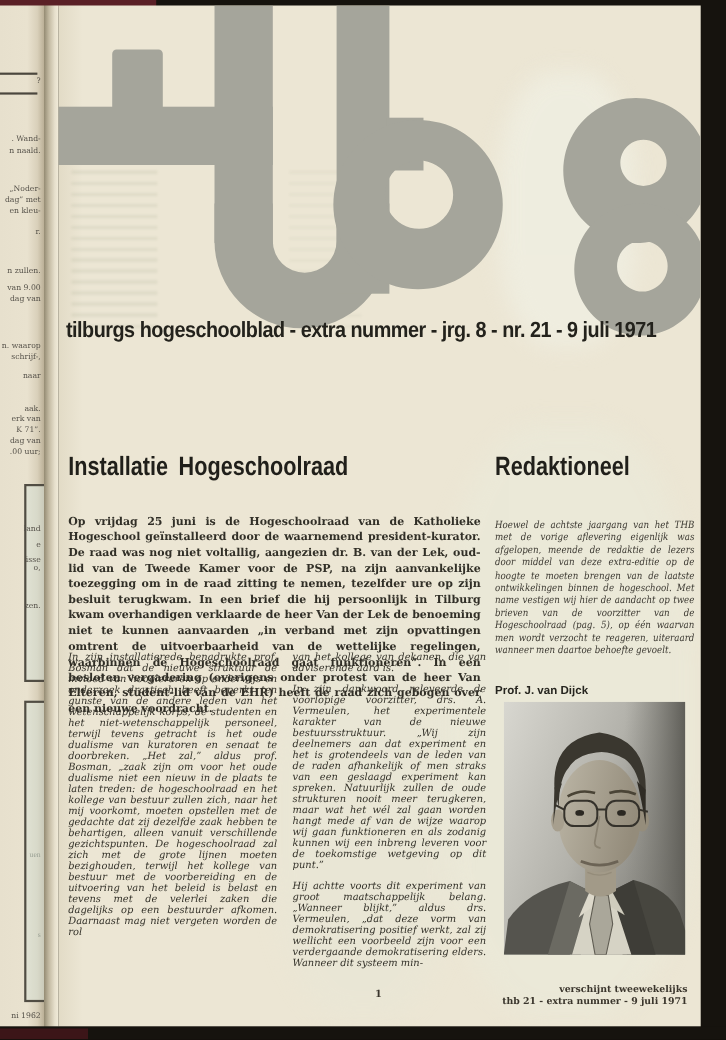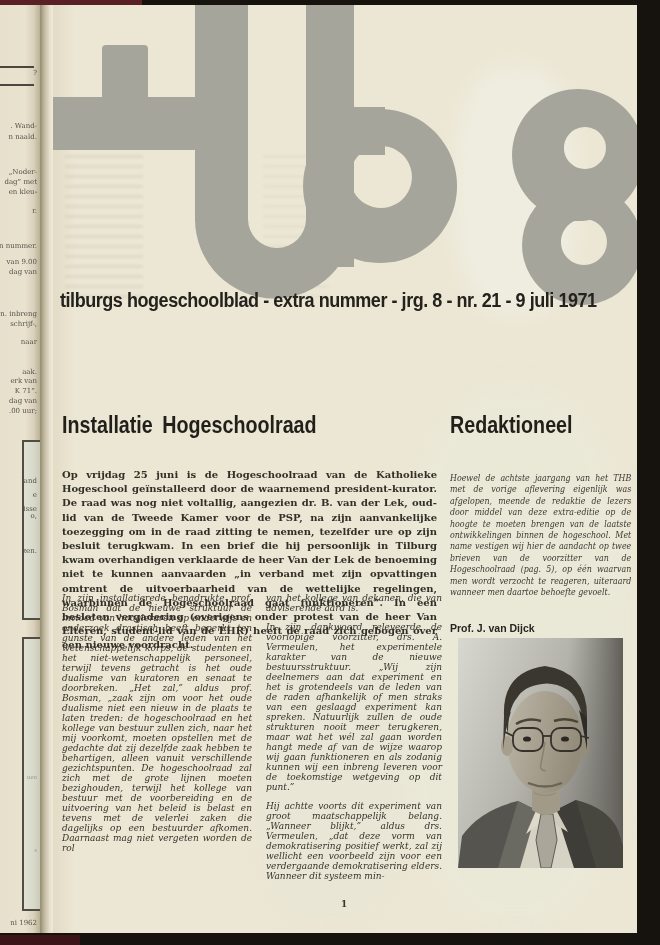--- a/index.html
+++ b/index.html
@@ -73,24 +73,24 @@
   <div class="left-sliver">
     <div class="edge-rule" style="top:61px"></div>
     <span class="frag" style="top:64px">?</span>
     <div class="edge-rule" style="top:79px"></div>
     <span class="frag" style="top:117px">. Wand-</span>
     <span class="frag" style="top:128px">n naald.</span>
     <span class="frag" style="top:163px">„Noder-</span>
     <span class="frag" style="top:173px">dag” met</span>
     <span class="frag" style="top:183px">en kleu-</span>
     <span class="frag" style="top:202px">r.</span>
-    <span class="frag" style="top:237px">n nummer.</span>
+    <span class="frag" style="top:237px">n zullen.</span>
     <span class="frag" style="top:253px">van 9.00</span>
     <span class="frag" style="top:263px">dag van</span>
-    <span class="frag" style="top:305px">n. inbreng</span>
+    <span class="frag" style="top:305px">n. waarop</span>
     <span class="frag" style="top:315px">schrijf-,</span>
     <span class="frag" style="top:333px">naar</span>
     <span class="frag" style="top:363px">aak.</span>
     <span class="frag" style="top:372px">erk van</span>
     <span class="frag" style="top:382px">K 71”.</span>
     <span class="frag" style="top:392px">dag van</span>
     <span class="frag" style="top:402px">.00 uur;</span>
     <div class="edge-box" style="top:435px;height:176px"></div>
     <span class="frag" style="top:486px">e</span>
     <span class="frag" style="top:472px">land</span>
@@ -207,14 +207,18 @@
 
       <ellipse cx="69" cy="101" rx="4" ry="2.6" fill="#2b2822"></ellipse>
       <ellipse cx="107" cy="101" rx="4" ry="2.6" fill="#2b2822"></ellipse>
 
       <path d="M87,104 L83,126 q-2,6 5,7" stroke="#8a8271" stroke-width="1.6" fill="none"></path>
       <path d="M70,145 q17,7 34,0" stroke="#6b6355" stroke-width="2.4" fill="none"></path>
       <path d="M76,155 q11,5 22,0" stroke="#948c7a" stroke-width="1.2" fill="none"></path>
     </svg>
 
     <div class="pagenum">1</div>
+    <div class="imprint">
+      <div>verschijnt tweewekelijks</div>
+      <div>thb 21 - extra nummer - 9 juli 1971</div>
+    </div>
   </div>
 </div>
 
 </body></html>

